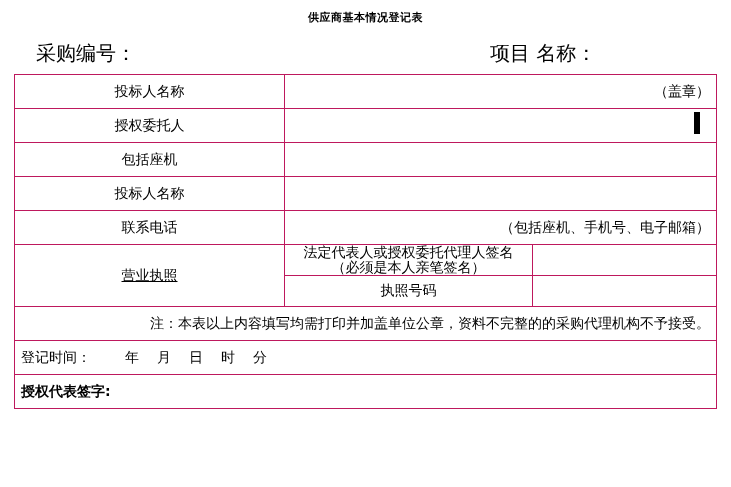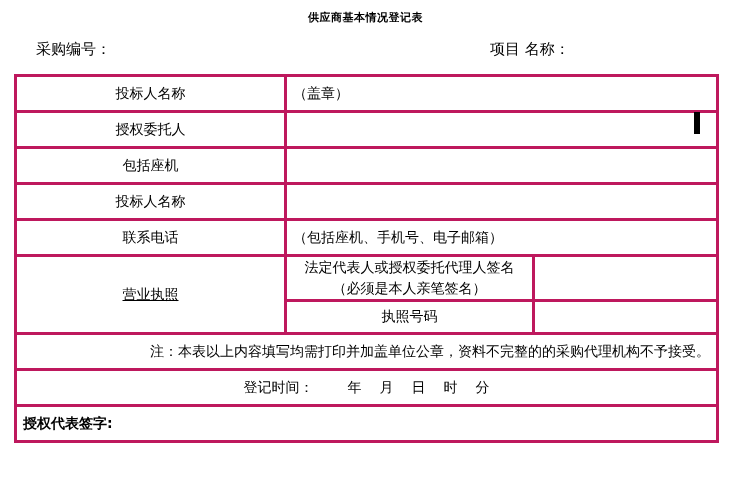--- a/index.html
+++ b/index.html
@@ -29,21 +29,21 @@
     font-size: 11px;
     font-weight: bold;
     letter-spacing: 0.5px;
   }
   .header-row {
     position: absolute;
     top: 40px;
     left: 0;
     width: 731px;
     height: 24px;
-    font-size: 15px;
+    font-size: 20px;
   }
   .header-left {
     position: absolute;
     left: 36px;
     top: 0;
     white-space: nowrap;
   }
   .header-right {
     position: absolute;
     left: 490px;
@@ -55,60 +55,60 @@
     left: 14px;
     top: 74px;
     width: 702px;
   }
   table.form {
     border-collapse: collapse;
     width: 702px;
     table-layout: fixed;
   }
   table.form td {
-    border: 3px solid #be185d;
+    border: 1px solid #be185d;
     font-size: 14px;
     padding: 0 6px;
     vertical-align: middle;
   }
   td.label {
     text-align: center;
     height: 33px;
   }
   td.value {
-    text-align: left;
+    text-align: right;
     height: 33px;
   }
   td.value-blank {
     text-align: center;
   }
   td.biz-label {
     text-align: center;
     text-decoration: underline;
   }
   td.biz-sign {
     text-align: center;
-    line-height: 21px;
+    line-height: 15px;
     padding: 4px 8px;
   }
   td.biz-number {
     text-align: center;
     height: 30px;
     margin-top: 29px;
   }
   td.note {
     height: 33px;
     text-align: right;
     padding-left: 14px;
     font-size: 13.5px;
     white-space: nowrap;
   }
   td.reg-time {
     height: 33px;
-    text-align: center;
+    text-align: left;
     padding-left: 14px;
     font-size: 14px;
     letter-spacing: 0px;
   }
   td.sign-line {
     height: 33px;
     text-align: left;
     padding-left: 14px;
     font-size: 14px;
     font-weight: bold;

